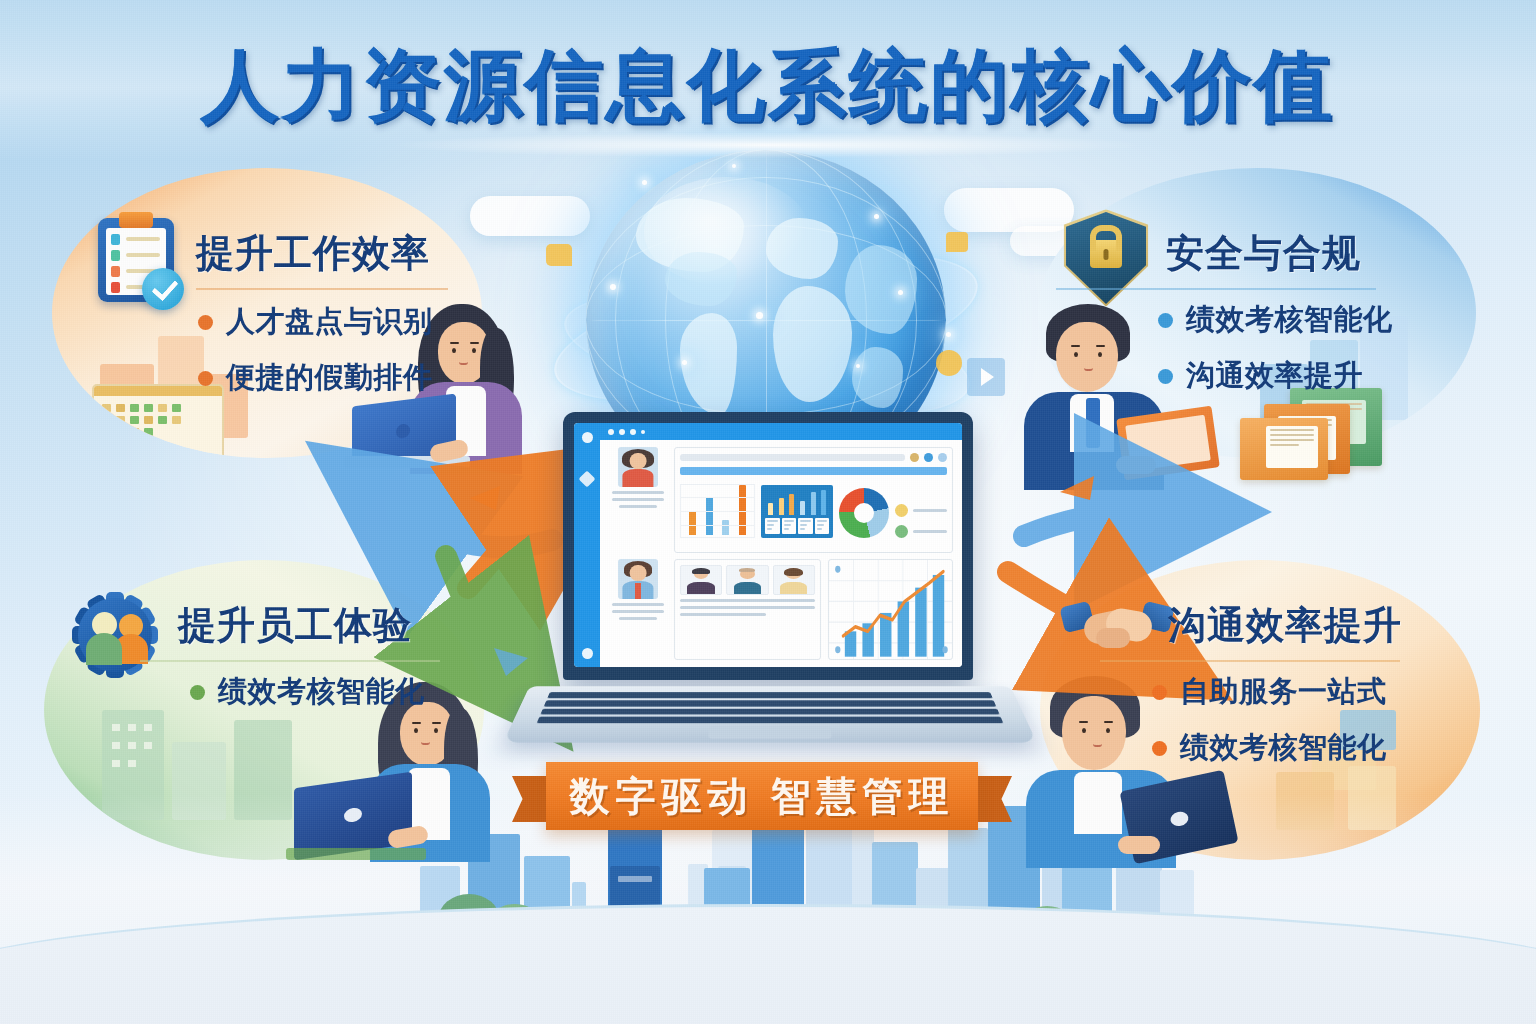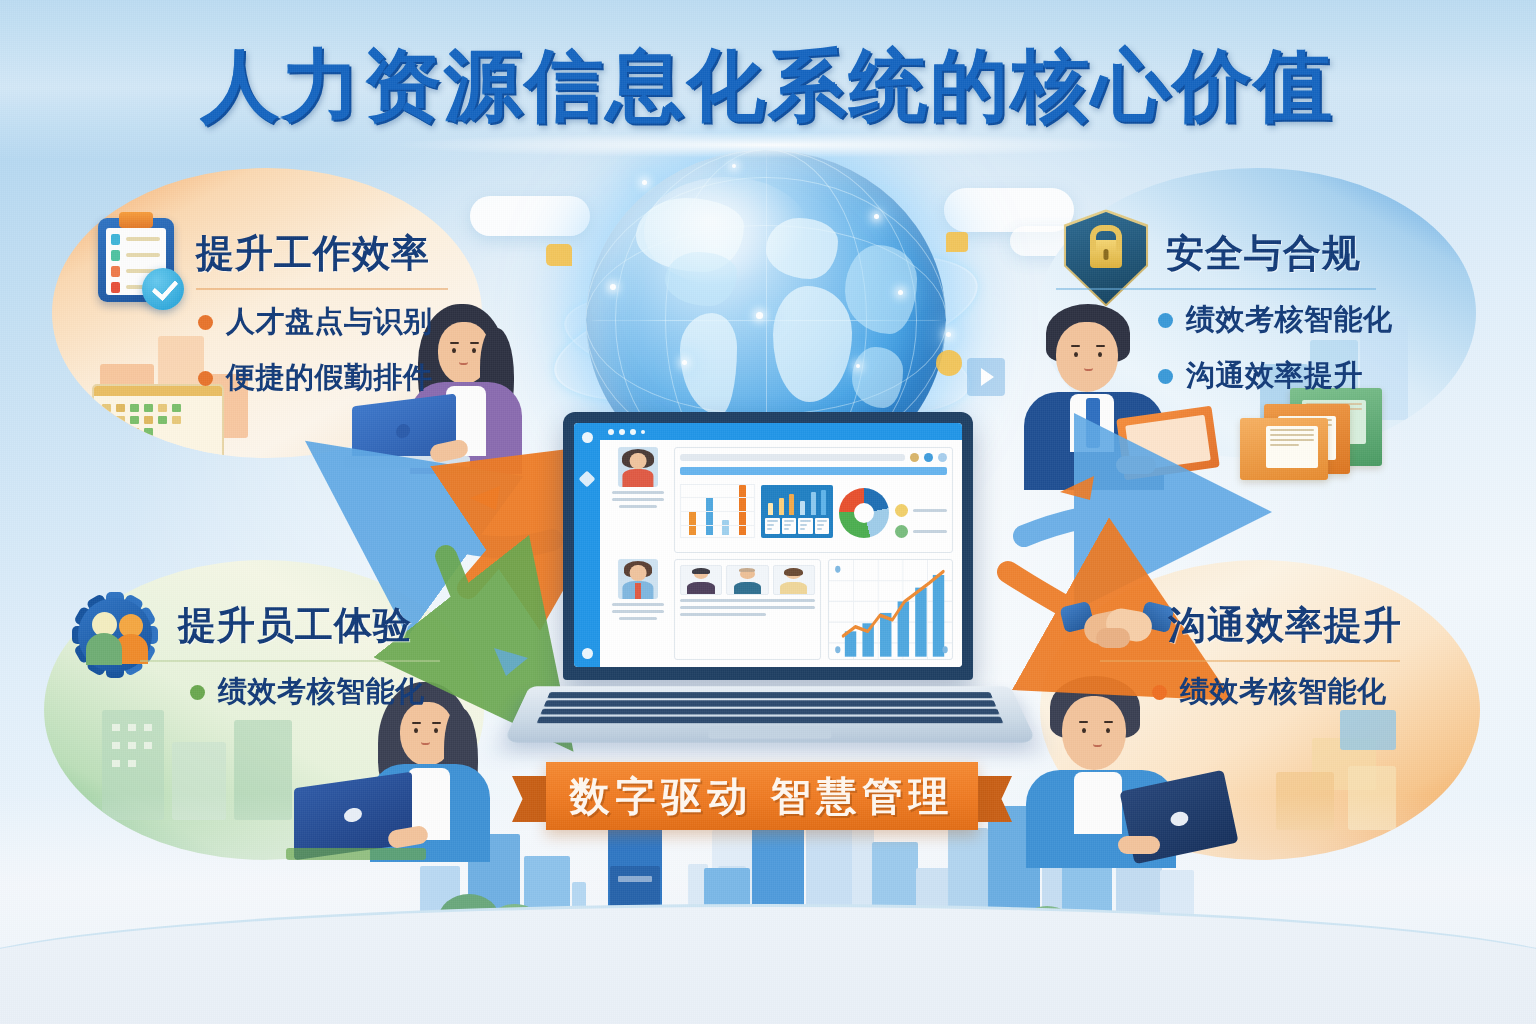--- a/index.html
+++ b/index.html
@@ -599,20 +599,24 @@
       <div class="hand" style="left:44px; top:12px; width:46px; height:30px; transform: rotate(10deg); background:#f7cfa8;"></div>
       <div class="hand" style="left:34px; top:30px; width:34px; height:20px; background:#eab184;"></div>
     </div>
   </div>
 
   <div class="quad-head" style="left:1168px; top:600px; z-index:20;">
     <div class="quad-title">沟通效率提升</div>
   </div>
   <div class="quad-rule" style="left:1100px; top:660px; width:300px; background:#e9ab62; z-index:20;"></div>
   <div class="bullets" style="left:1152px; top:672px; z-index:20;">
+    <div class="bullet">
+      <span class="bullet-dot" style="background:#ef6f22;"></span>
+      <span class="bullet-text">自助服务一站式</span>
+    </div>
     <div class="bullet">
       <span class="bullet-dot" style="background:#ef6f22;"></span>
       <span class="bullet-text">绩效考核智能化</span>
     </div>
   </div>
 
   <div class="person" style="left:1008px; top:672px; width:220px; height:195px;">
     <div class="p-hair" style="left:42px; top:4px; width:90px; height:62px; background:#3a3f52; border-radius:52% 52% 22% 22%;"></div>
     <div class="p-face" style="left:54px; top:24px; width:64px; height:74px;"></div>
     <div class="p-eye" style="left:74px; top:56px;"></div>

